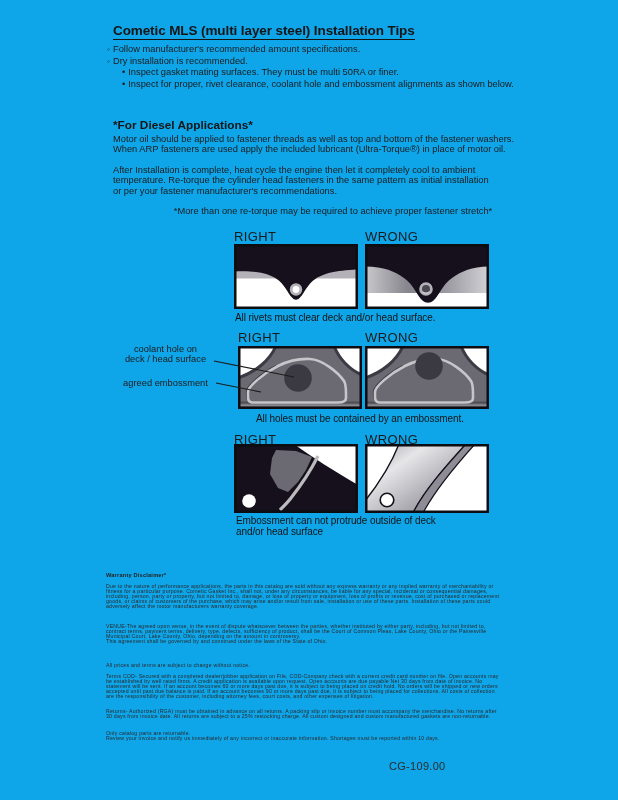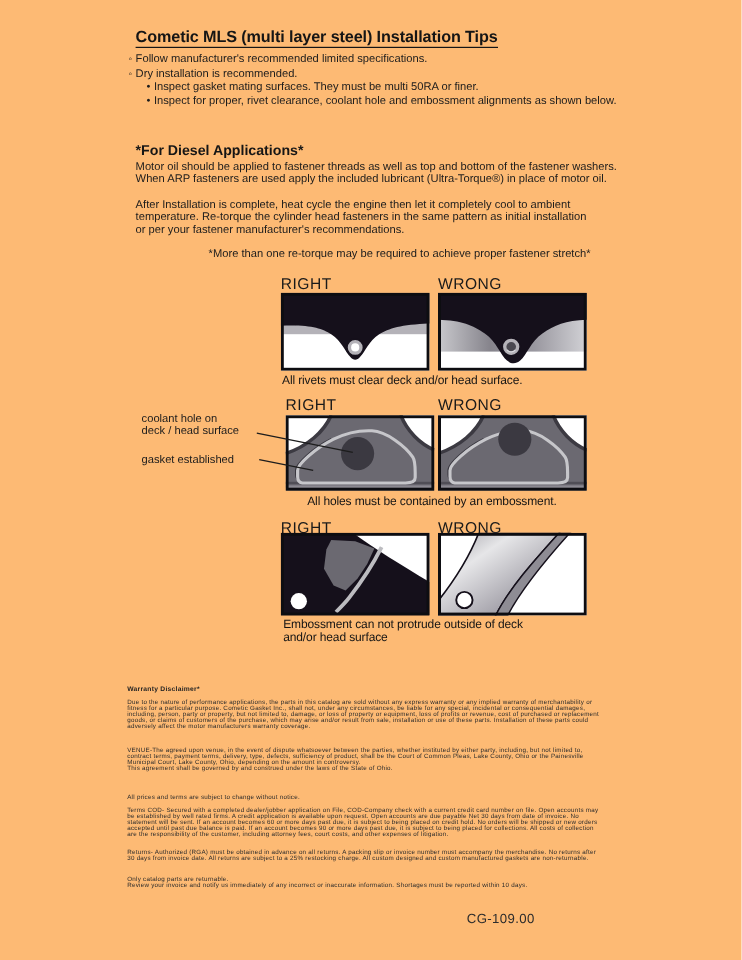--- a/index.html
+++ b/index.html
@@ -1,17 +1,17 @@
 <!DOCTYPE html>
 <html><head>
 <meta charset="utf-8">
 <style>
   html,body{margin:0;padding:0;background:#ffffff;}
   .page{
-    position:relative;width:618px;height:800px;background:#fdba74;overflow:hidden;
+    position:relative;width:618px;height:800px;background:#0ea5e9;overflow:hidden;
     font-family:"Liberation Sans","DejaVu Sans",sans-serif;color:#1f1f1f;
   }
   .abs{position:absolute;}
   
   .title{
     left:113px;top:23px;font-size:13.5px;font-weight:bold;letter-spacing:-0.1px;
     color:#151515;border-bottom:1.6px solid #151515;padding-bottom:1px;white-space:nowrap;
   }
   .tips{left:107px;top:44px;width:430px;font-size:9.3px;line-height:11.5px;color:#1c1c1c;}
   .tip::before{content:"◦";margin-right:3px;font-size:8.5px;}
@@ -21,37 +21,37 @@
   .diesel-h{left:113px;top:118px;font-size:11.8px;font-weight:bold;color:#151515;}
   .body-p{font-size:9.3px;line-height:10.4px;color:#1c1c1c;white-space:pre-line;width:440px;}
   .p-oil{left:113px;top:134px;}
   .p-retorque{left:113px;top:165px;}
   .p-note{left:113px;top:206px;text-align:center;}
   
   .rw-label{width:124px;text-align:left;font-size:13px;letter-spacing:0.4px;color:#1a1a1a;}
   .figbox{width:124px;}
   .figbox svg{display:block;width:124px;}
   .caption{font-size:10px;color:#141414;letter-spacing:-0.1px;white-space:pre-line;line-height:11px;}
-  .callout{font-size:9.3px;color:#1c1c1c;line-height:10.2px;text-align:left;white-space:pre-line;}
+  .callout{font-size:9.3px;color:#1c1c1c;line-height:10.2px;text-align:center;white-space:pre-line;}
   .overlay{left:0;top:0;pointer-events:none;}
   
   .legal{font-size:5.2px;line-height:5.1px;letter-spacing:0.22px;color:#2a2a2a;width:430px;white-space:pre-line;}
   .legal-h{left:106px;top:572px;font-size:5.6px;font-weight:bold;letter-spacing:0.22px;color:#222;}
   
   .pagenum{left:389px;top:760px;font-size:11px;letter-spacing:0.3px;color:#2c2c2c;}
 </style>
 </head>
 <body>
 
 <div class="page">
 
   <div class="abs title">Cometic MLS (multi layer steel) Installation Tips</div>
 
   <div class="abs tips">
-    <div class="tip">Follow manufacturer's recommended limited specifications.</div>
+    <div class="tip">Follow manufacturer's recommended amount specifications.</div>
     <div class="tip">Dry installation is recommended.</div>
     <div class="subtip">Inspect gasket mating surfaces.  They must be multi 50RA or finer.</div>
     <div class="subtip">Inspect for proper, rivet clearance, coolant hole and embossment alignments as shown below.</div>
   </div>
 
   <div class="abs diesel-h">*For Diesel Applications*</div>
   <div class="abs body-p p-oil">Motor oil should be applied to fastener threads as well as top and bottom of the fastener washers.
 When ARP fasteners are used apply the included lubricant (Ultra-Torque®) in place of motor oil.</div>
   <div class="abs body-p p-retorque">After Installation is complete, heat cycle the engine then let it completely cool to ambient
 temperature. Re-torque the cylinder head fasteners in the same pattern as initial installation
@@ -92,21 +92,21 @@
     </svg>
   </div>
 
   <div class="abs caption" style="left:235px;top:312px;">All rivets must clear deck and/or head surface.</div>
 
   <div class="abs rw-label" style="left:238px;top:330px;">RIGHT</div>
   <div class="abs rw-label" style="left:365px;top:330px;">WRONG</div>
 
   <div class="abs callout" style="left:118px;top:344px;width:95px;">coolant hole on
 deck / head surface</div>
-  <div class="abs callout" style="left:118px;top:378px;width:95px;">gasket established</div>
+  <div class="abs callout" style="left:118px;top:378px;width:95px;">agreed embossment</div>
 
   <div class="abs figbox" style="left:238px;top:346px;">
     <svg viewBox="0 0 124 63">
       <rect width="124" height="63" fill="#6b6971"></rect>
       <path d="M0,0 H38 C32,14 18,26 0,32 Z" fill="#ffffff"></path>
       <path d="M38,0 C32,14 18,26 0,32" fill="none" stroke="#3c3a42" stroke-width="3"></path>
       <path d="M124,0 H96 C101,13 112,24 124,29 Z" fill="#ffffff"></path>
       <path d="M96,0 C101,13 112,24 124,29" fill="none" stroke="#3c3a42" stroke-width="3"></path>
       <rect x="0" y="55.5" width="124" height="2" fill="#504e56"></rect>
       <rect x="0" y="58.5" width="124" height="1.8" fill="#8b8991"></rect>

